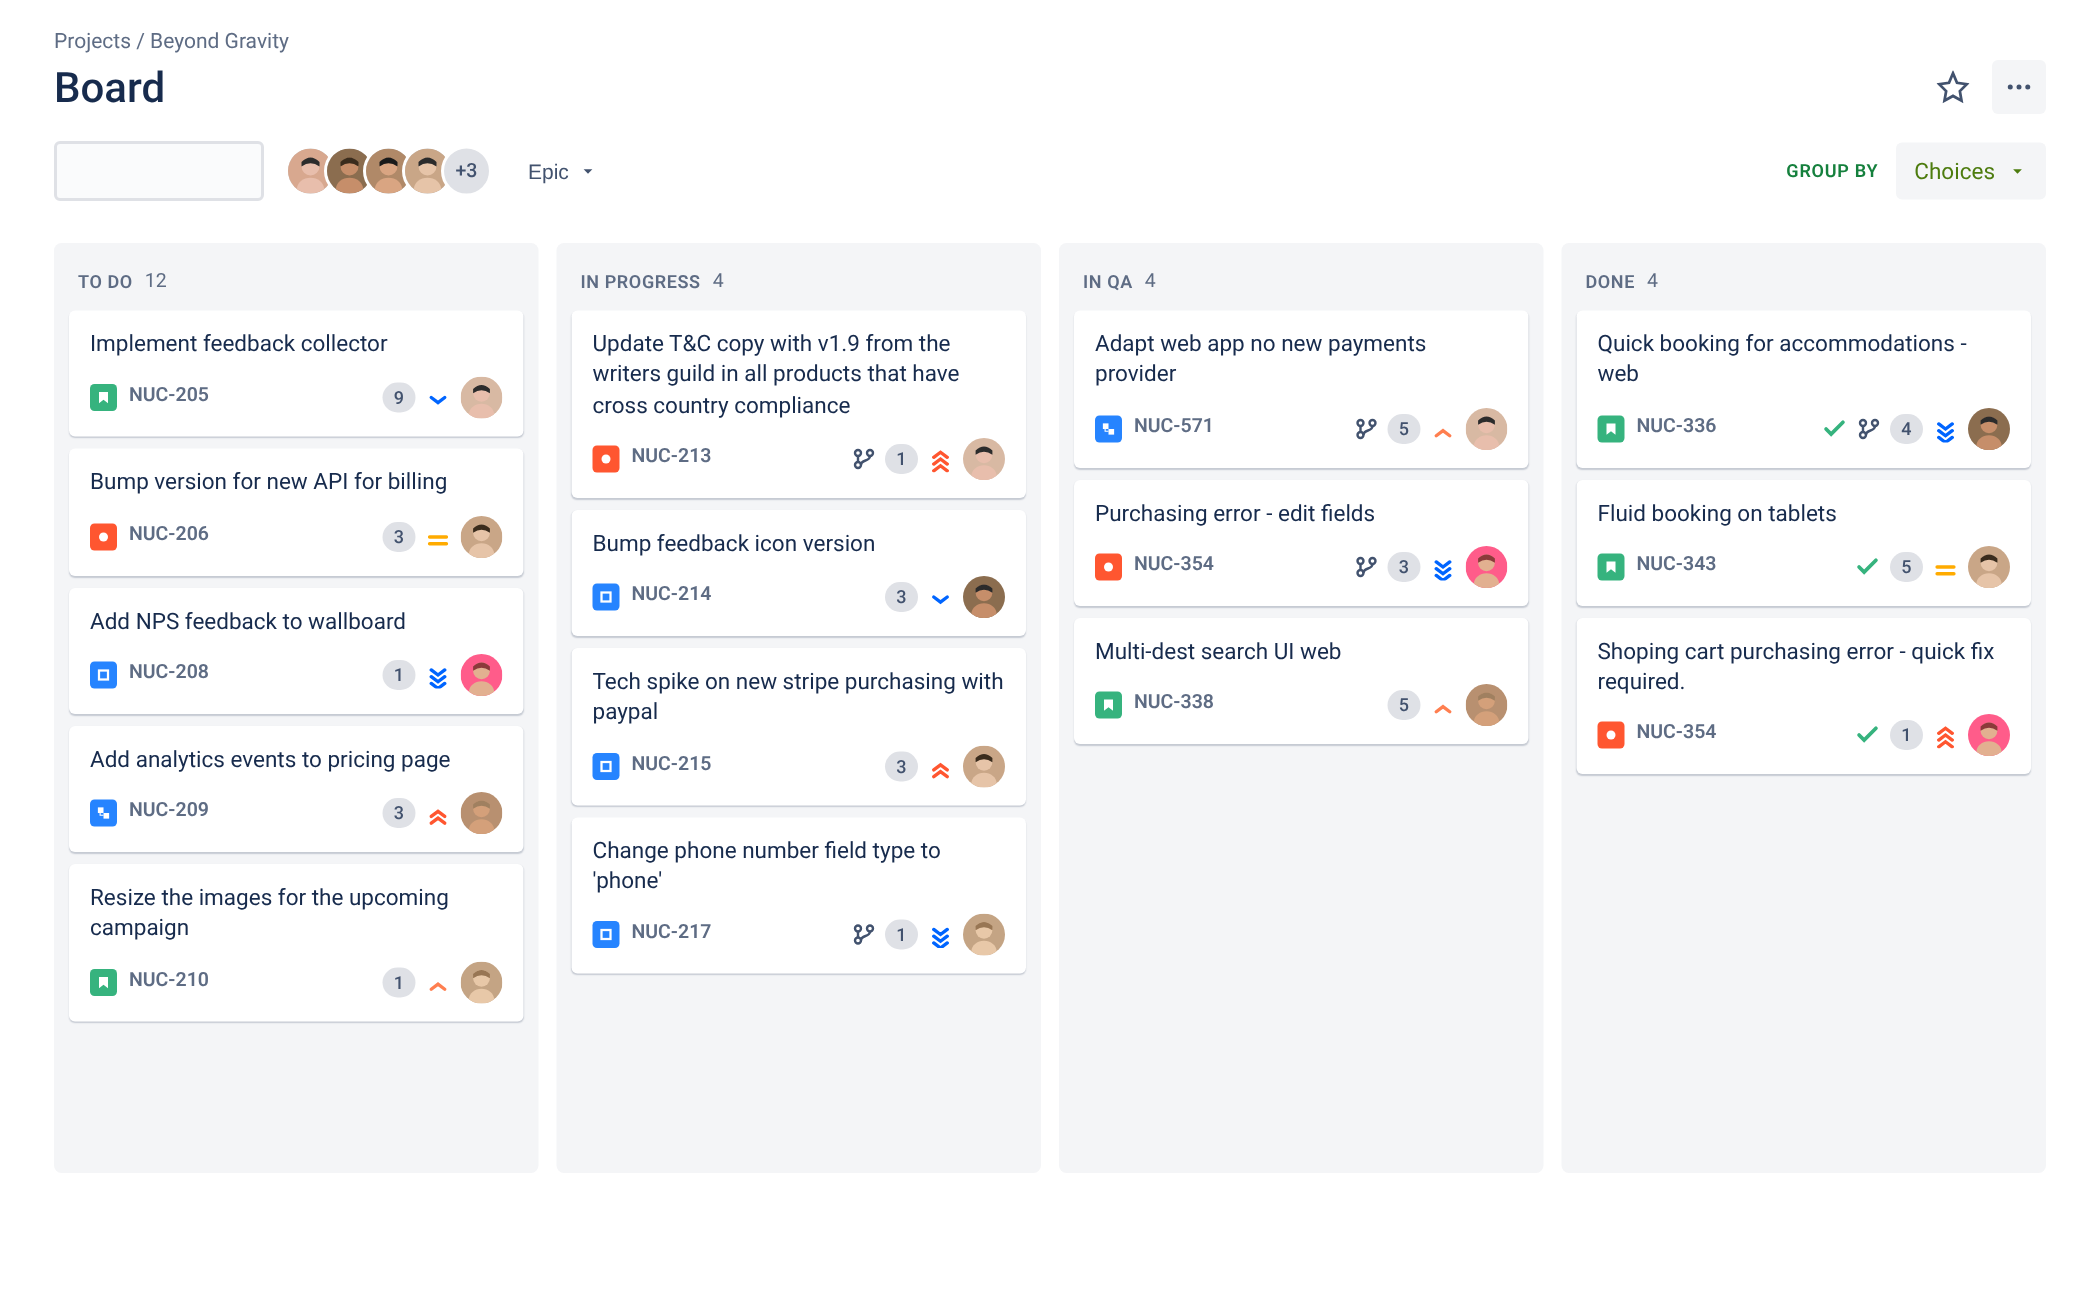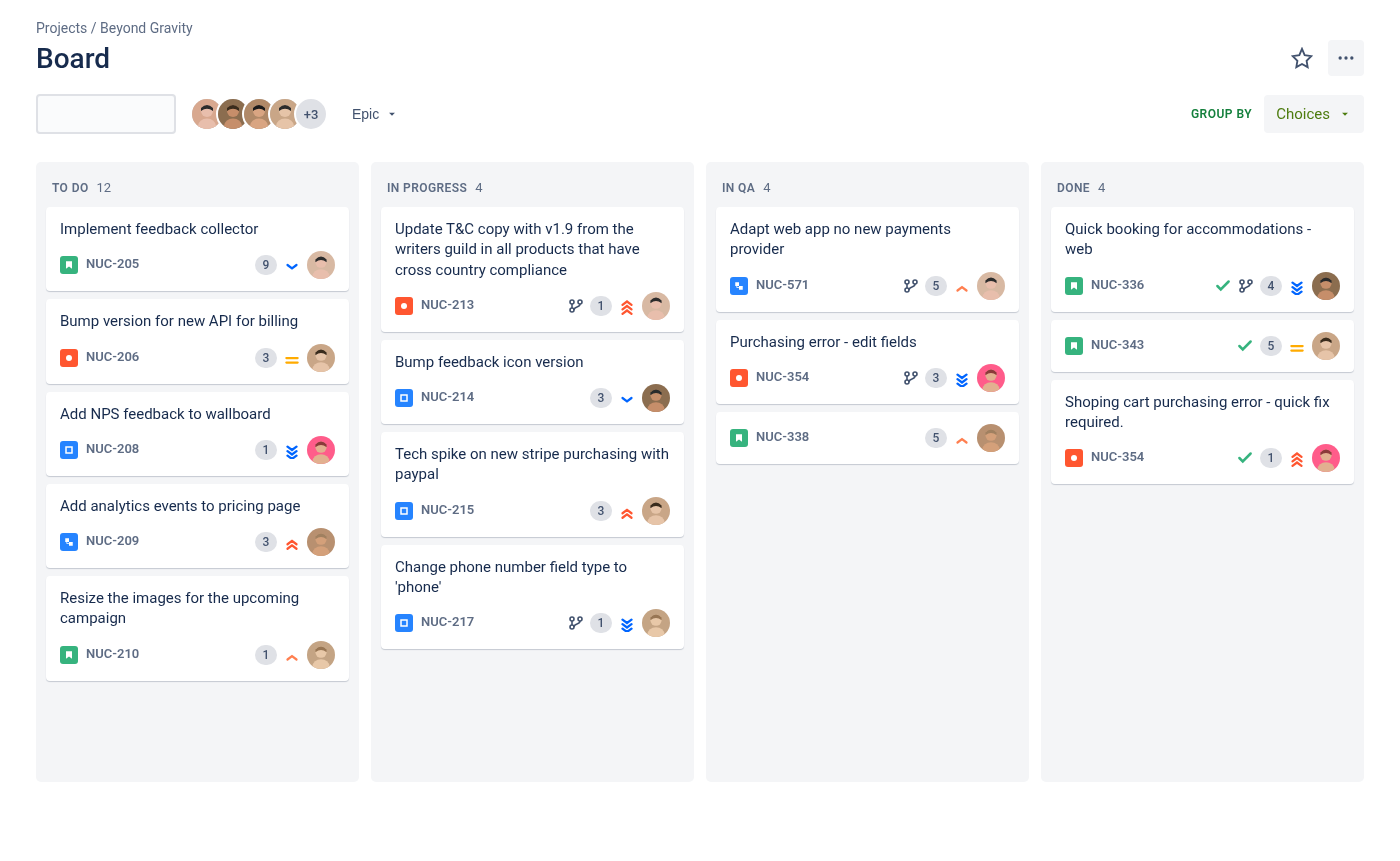--- a/index.html
+++ b/index.html
@@ -546,20 +546,21 @@
                 <rect width="40" height="40" fill="#ff5c8a"></rect>
                 <circle cx="20" cy="16" r="8" fill="#e2b090"></circle>
                 <path d="M12 12 Q20 4 28 12 L28 16 Q20 10 12 16 Z" fill="#8b3a3a"></path>
                 <ellipse cx="20" cy="36" rx="12" ry="10" fill="#e2b090"></ellipse>
               </svg>
             </span>
           </div>
         </div>
       </div>
       <div class="card">
+        <div class="card-title">Multi-dest search UI web</div>
         <div class="card-footer">
           <div class="card-left">
             <span class="issue-type story">
               <svg viewBox="0 0 16 16">
                 <path fill="#fff" d="M4 3h8v10l-4-3-4 3z"></path>
               </svg>
             </span>
             <span class="issue-key">NUC-338</span>
           </div>
           <div class="card-right">
@@ -624,20 +625,21 @@
                 <rect width="40" height="40" fill="#8b6d4f"></rect>
                 <circle cx="20" cy="16" r="8" fill="#c68e6a"></circle>
                 <path d="M12 12 Q20 4 28 12 L28 16 Q20 10 12 16 Z" fill="#2b2b2b"></path>
                 <ellipse cx="20" cy="36" rx="12" ry="10" fill="#c68e6a"></ellipse>
               </svg>
             </span>
           </div>
         </div>
       </div>
       <div class="card">
+        <div class="card-title">Fluid booking on tablets</div>
         <div class="card-footer">
           <div class="card-left">
             <span class="issue-type story">
               <svg viewBox="0 0 16 16">
                 <path fill="#fff" d="M4 3h8v10l-4-3-4 3z"></path>
               </svg>
             </span>
             <span class="issue-key">NUC-343</span>
           </div>
           <div class="card-right">

